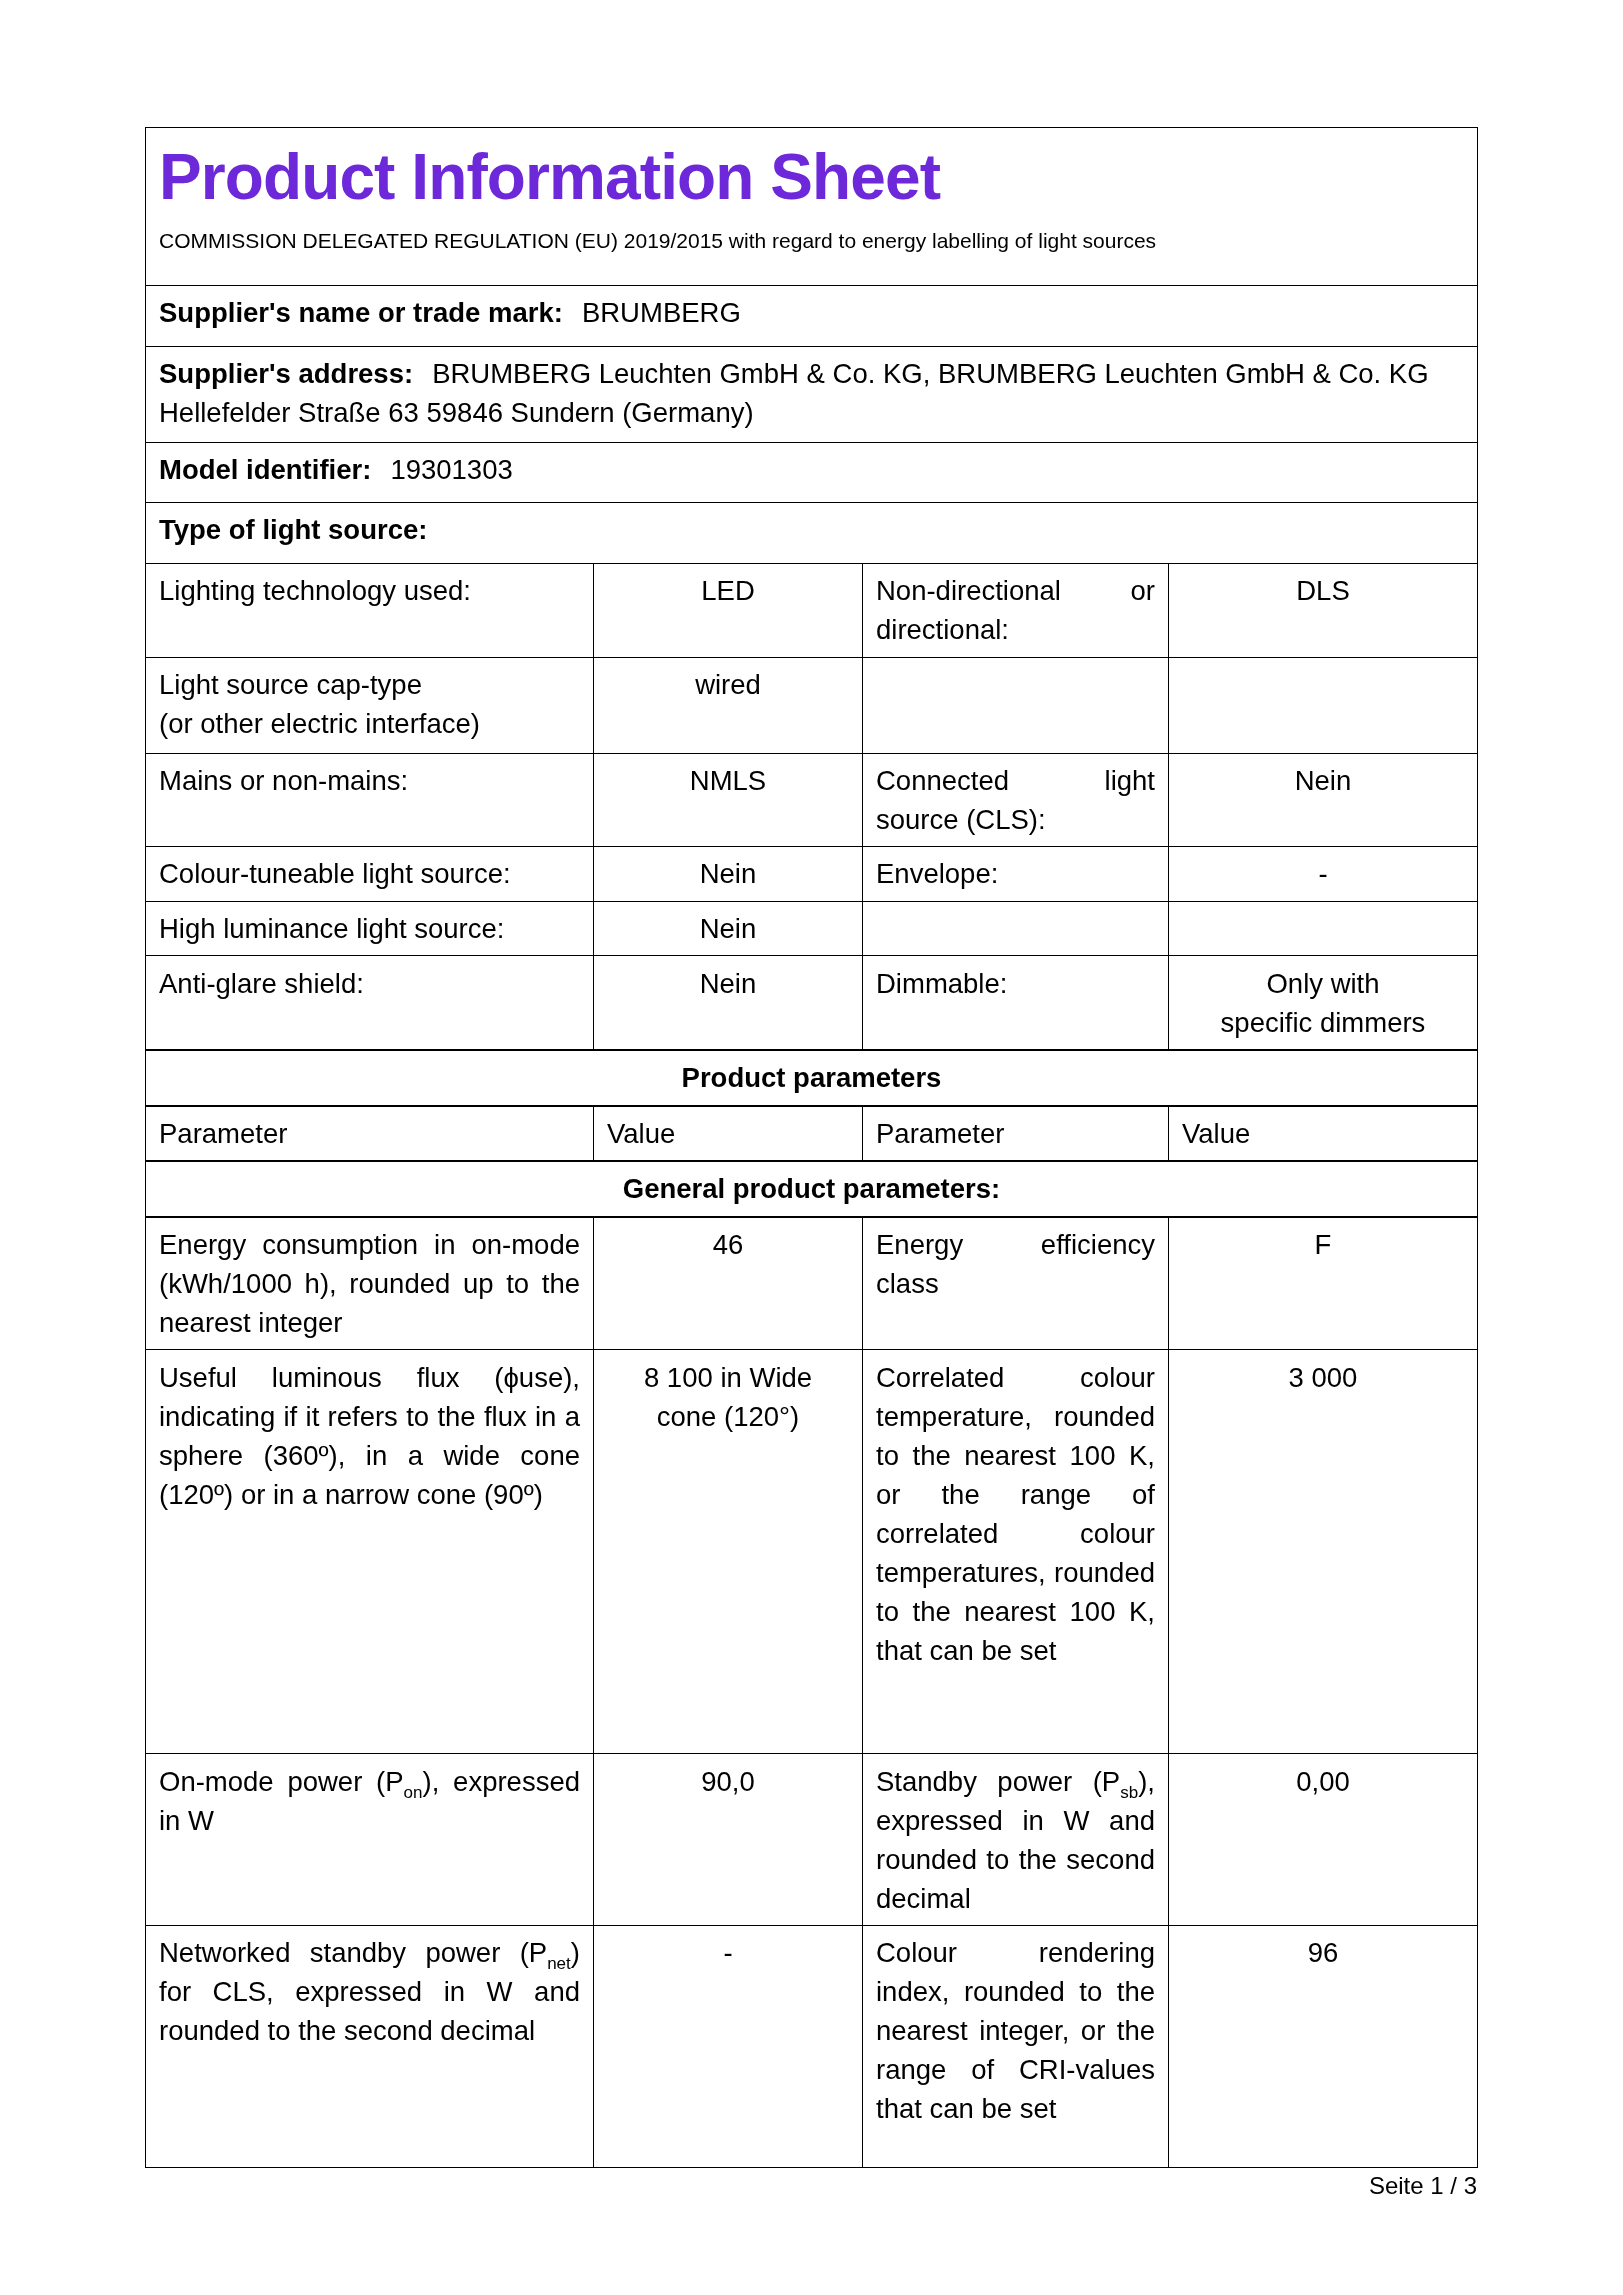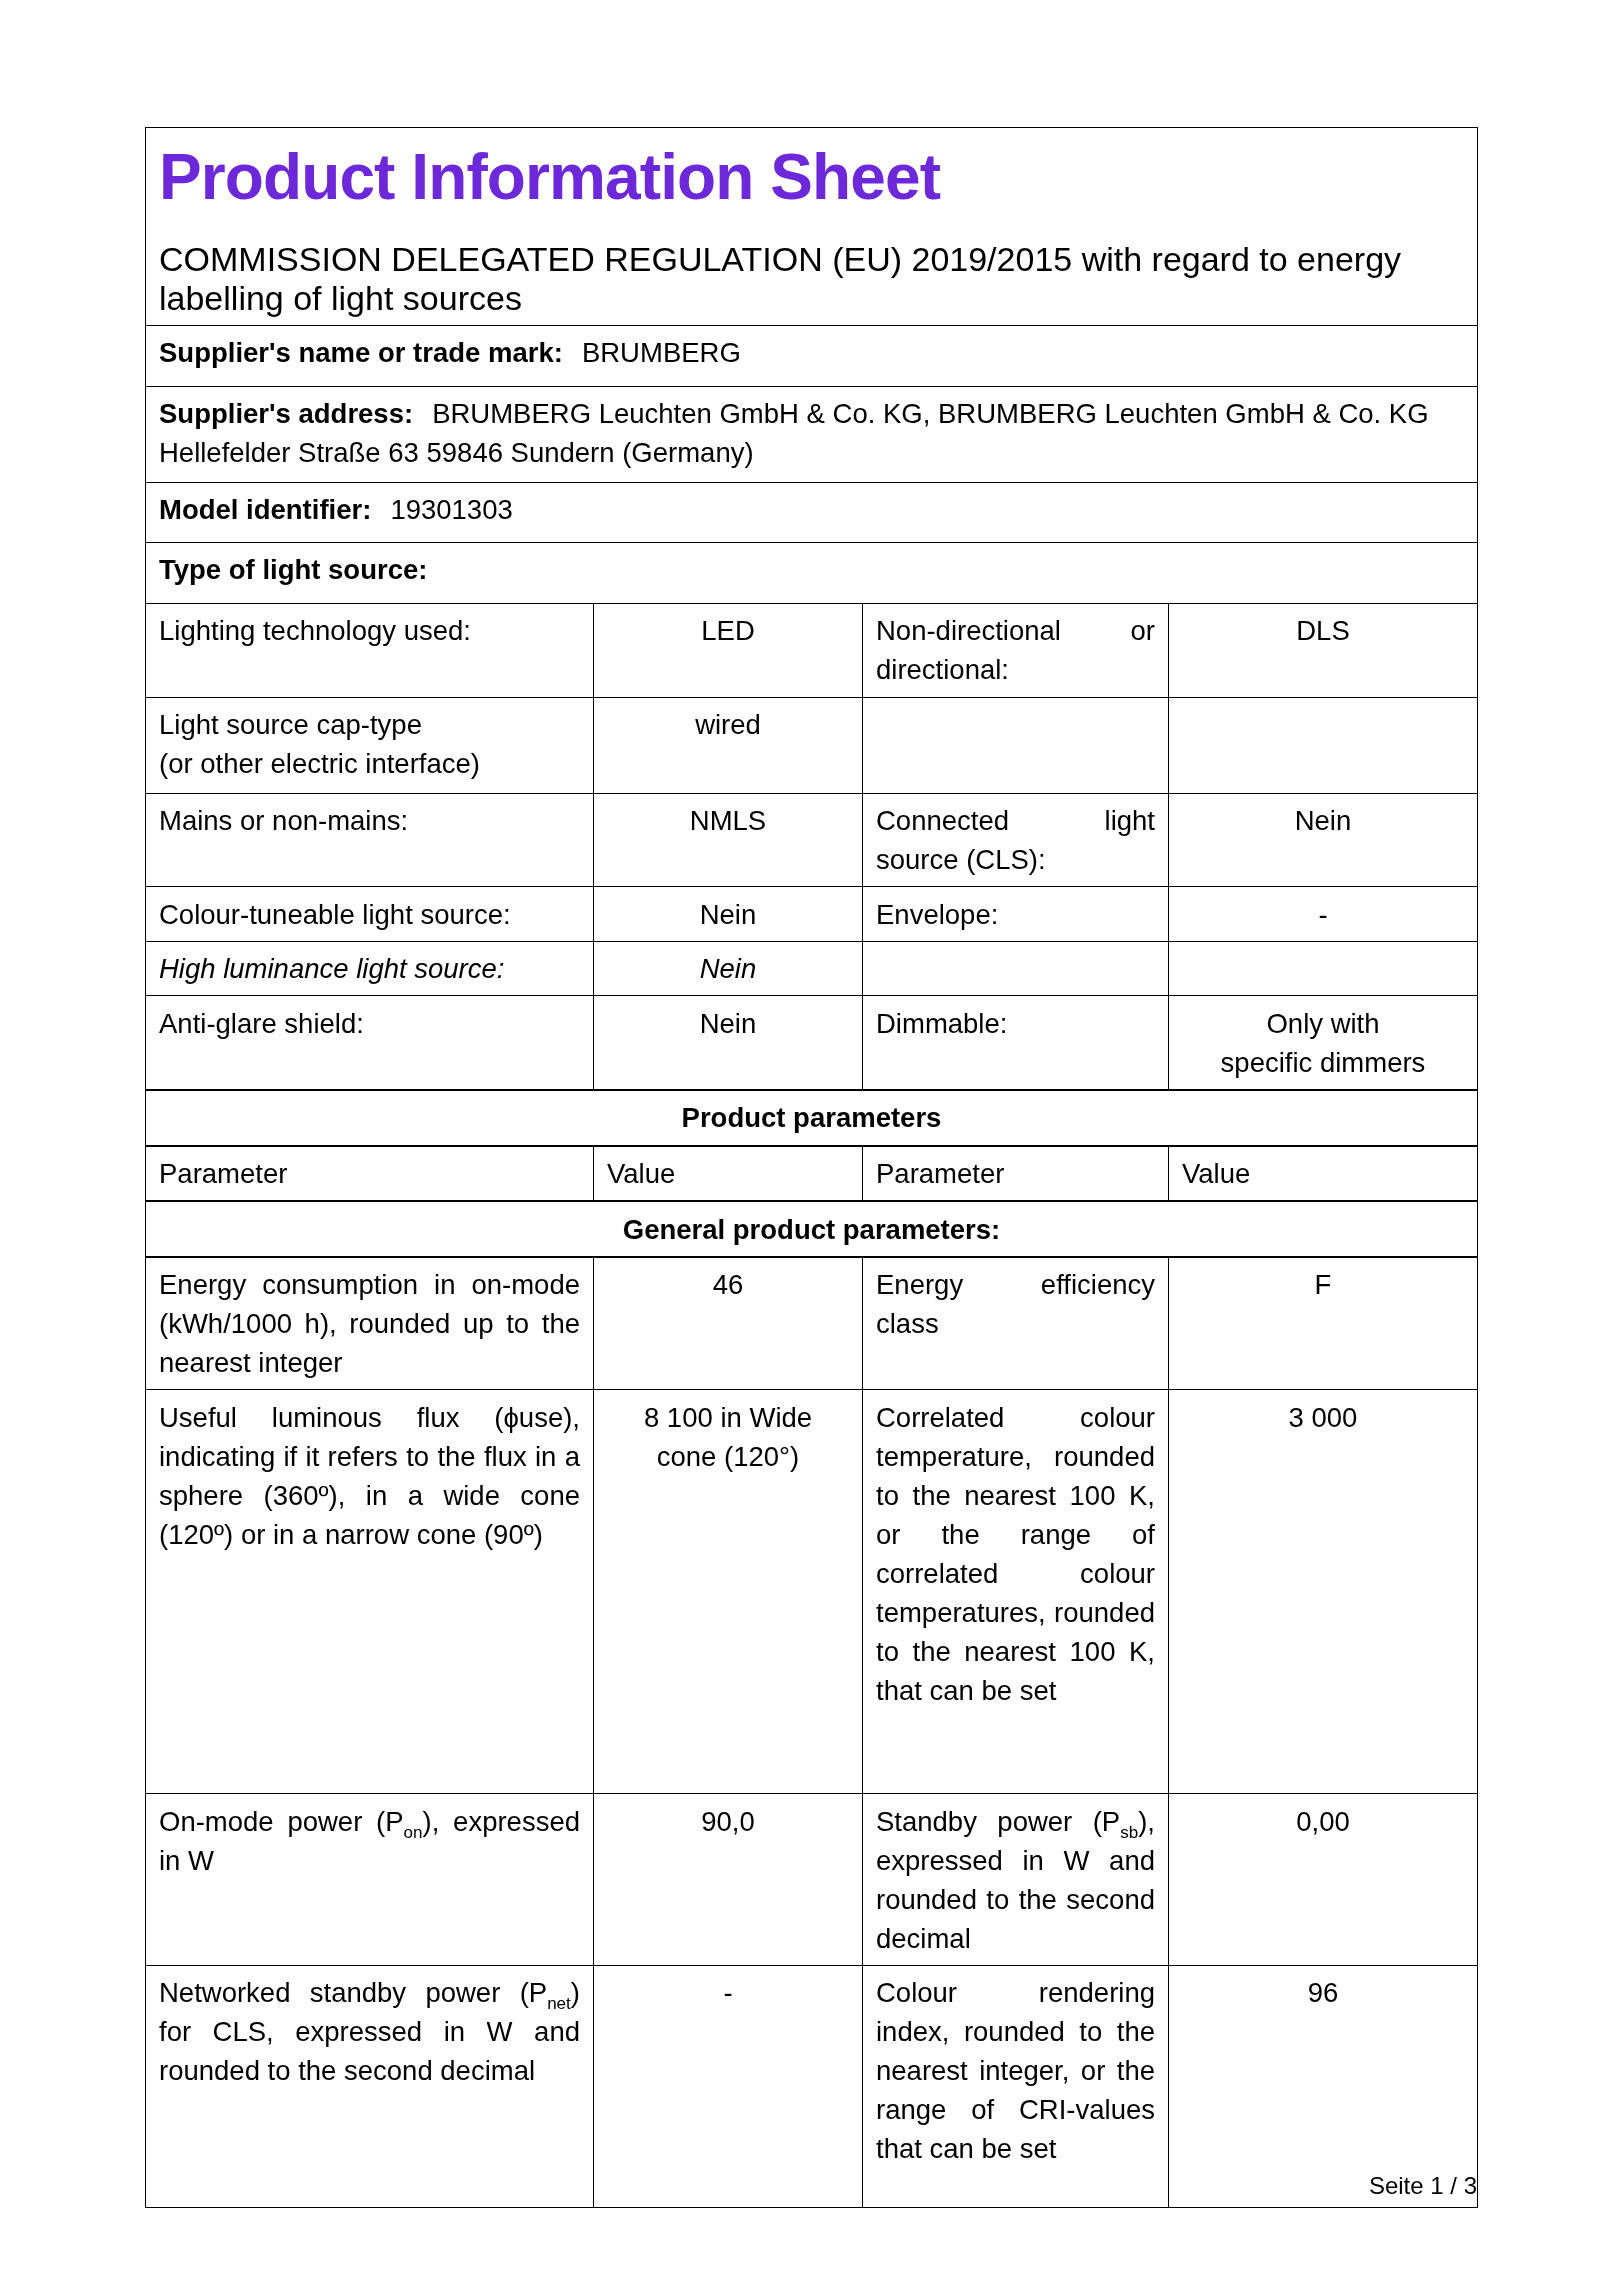--- a/index.html
+++ b/index.html
@@ -40,44 +40,44 @@
   .b { font-weight: bold; }
   .lbl { font-weight: bold; margin-right: 19px; }
   h1.title {
     margin: 5.5px 0 0 0;
     font-size: 64px;
     line-height: 72px;
     font-weight: bold;
     letter-spacing: -0.9px;
   }
   p.subtitle {
-    margin: 27px 0 0 0;
+    margin: 8px 0 0 0;
     max-width: 1286px;
-    font-size: 34px;
+    font-size: 21px;
     line-height: 39px;
   }
   tr.r-title   { height: 158px; }
   tr.r-supplier{ height: 61px; }
   tr.r-address { height: 96px; }
   tr.r-model   { height: 60px; }
   tr.r-type    { height: 61px; }
   tr.r-section { height: 47px; }
   tr.r-colhead { height: 47px; }
   tr.r-general { height: 46px; }
   tr.r-section td, tr.r-general td {
     text-align: center;
     font-weight: bold;
     border-top-width: 2.8px;
     border-bottom-width: 2.8px;
   }
   #light-rows tr:nth-child(1) { height: 88px; }
   #light-rows tr:nth-child(2) { height: 96px; }
   #light-rows tr:nth-child(3) { height: 88px; }
   #light-rows tr:nth-child(4) { height: 47px; }
-  #light-rows tr:nth-child(5) { height: 48px; font-style: italic; }
+  #light-rows tr:nth-child(5) { height: 48px; }
   #light-rows tr:nth-child(6) { height: 92px; }
   #product-rows tr:nth-child(1) { height: 126px; }
   #product-rows tr:nth-child(2) { height: 404px; }
   #product-rows tr:nth-child(3) { height: 167px; }
   #product-rows tr:nth-child(4) { height: 242px; }
   td.param-cell { text-align: justify; }
   td.value-cell { text-align: center; }
   sub { font-size: 0.62em; line-height: 0; }
   .footer {
     position: absolute;

